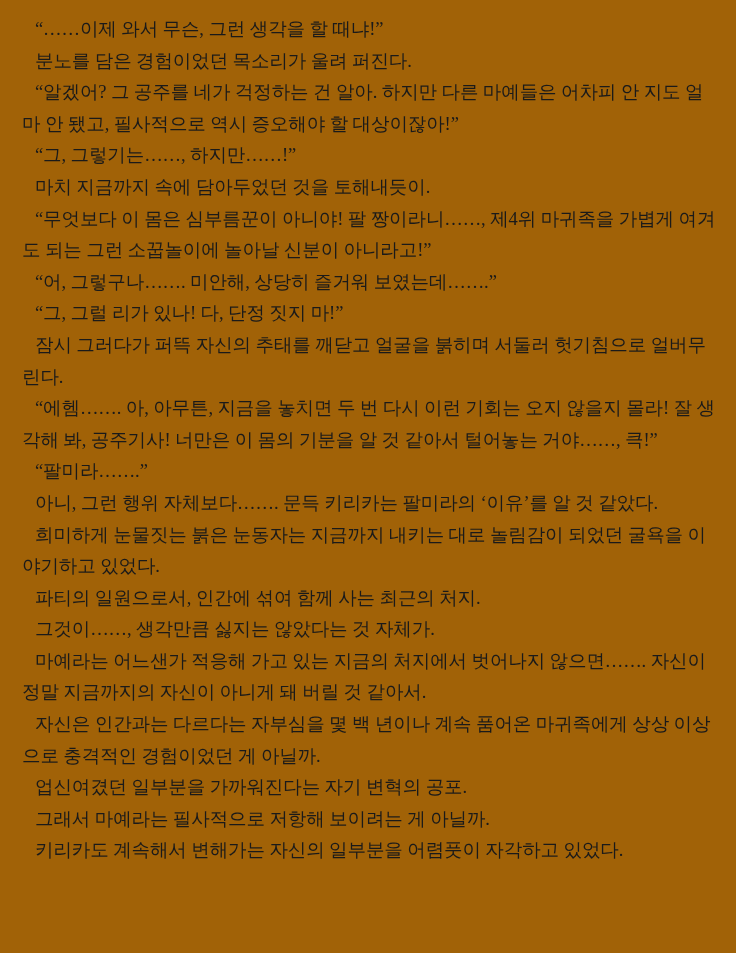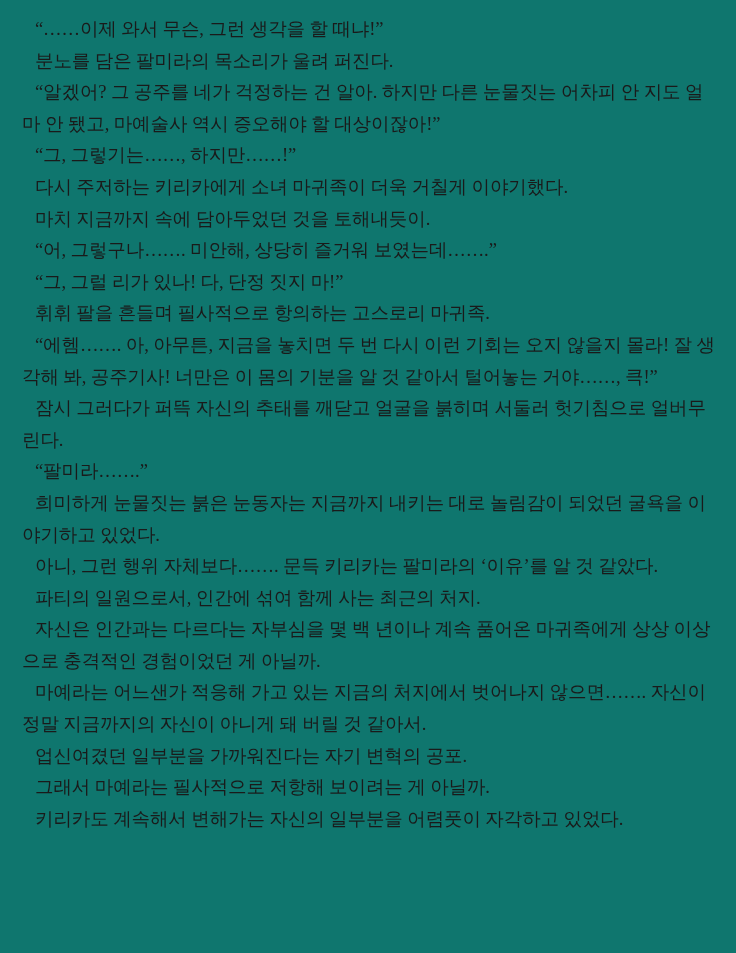--- a/index.html
+++ b/index.html
@@ -11,54 +11,54 @@
     width: 736px;
     height: 953px;
     overflow: hidden;
     font-family: "Liberation Serif", "DejaVu Serif", serif;
   }
   #page {
     box-sizing: border-box;
     width: 736px;
     height: 953px;
     padding: 14px 16px 0 22px;
-    background: #0f766e;
+    background: #a16207;
   }
   .para {
     font-size: 18.5px;
     line-height: 31.6px;
     color: #1a1a1a;
     margin: 0;
     text-align: left;
     letter-spacing: -0.1px;
     word-break: break-all;
   }
   .para.indent {
     text-indent: 13px;
   }
 </style>
 </head>
 <body>
 
 <div id="page">
   <div id="body-text">
       <p class="para indent">“……이제 와서 무슨, 그런 생각을 할 때냐!”</p>
-      <p class="para indent">분노를 담은 팔미라의 목소리가 울려 퍼진다.</p>
-      <p class="para indent">“알겠어? 그 공주를 네가 걱정하는 건 알아. 하지만 다른 눈물짓는 어차피 안 지도 얼마 안 됐고, 마예술사 역시 증오해야 할 대상이잖아!”</p>
+      <p class="para indent">분노를 담은 경험이었던 목소리가 울려 퍼진다.</p>
+      <p class="para indent">“알겠어? 그 공주를 네가 걱정하는 건 알아. 하지만 다른 마예들은 어차피 안 지도 얼마 안 됐고, 필사적으로 역시 증오해야 할 대상이잖아!”</p>
       <p class="para indent">“그, 그렇기는……, 하지만……!”</p>
-      <p class="para indent">다시 주저하는 키리카에게 소녀 마귀족이 더욱 거칠게 이야기했다.</p>
       <p class="para indent">마치 지금까지 속에 담아두었던 것을 토해내듯이.</p>
+      <p class="para indent">“무엇보다 이 몸은 심부름꾼이 아니야! 팔 짱이라니……, 제4위 마귀족을 가볍게 여겨도 되는 그런 소꿉놀이에 놀아날 신분이 아니라고!”</p>
       <p class="para indent">“어, 그렇구나……. 미안해, 상당히 즐거워 보였는데…….”</p>
       <p class="para indent">“그, 그럴 리가 있나! 다, 단정 짓지 마!”</p>
-      <p class="para indent">휘휘 팔을 흔들며 필사적으로 항의하는 고스로리 마귀족.</p>
+      <p class="para indent">잠시 그러다가 퍼뜩 자신의 추태를 깨닫고 얼굴을 붉히며 서둘러 헛기침으로 얼버무린다.</p>
       <p class="para indent">“에헴……. 아, 아무튼, 지금을 놓치면 두 번 다시 이런 기회는 오지 않을지 몰라! 잘 생각해 봐, 공주기사! 너만은 이 몸의 기분을 알 것 같아서 털어놓는 거야……, 큭!”</p>
-      <p class="para indent">잠시 그러다가 퍼뜩 자신의 추태를 깨닫고 얼굴을 붉히며 서둘러 헛기침으로 얼버무린다.</p>
       <p class="para indent">“팔미라…….”</p>
+      <p class="para indent">아니, 그런 행위 자체보다……. 문득 키리카는 팔미라의 ‘이유’를 알 것 같았다.</p>
       <p class="para indent">희미하게 눈물짓는 붉은 눈동자는 지금까지 내키는 대로 놀림감이 되었던 굴욕을 이야기하고 있었다.</p>
-      <p class="para indent">아니, 그런 행위 자체보다……. 문득 키리카는 팔미라의 ‘이유’를 알 것 같았다.</p>
       <p class="para indent">파티의 일원으로서, 인간에 섞여 함께 사는 최근의 처지.</p>
+      <p class="para indent">그것이……, 생각만큼 싫지는 않았다는 것 자체가.</p>
+      <p class="para indent">마예라는 어느샌가 적응해 가고 있는 지금의 처지에서 벗어나지 않으면……. 자신이 정말 지금까지의 자신이 아니게 돼 버릴 것 같아서.</p>
       <p class="para indent">자신은 인간과는 다르다는 자부심을 몇 백 년이나 계속 품어온 마귀족에게 상상 이상으로 충격적인 경험이었던 게 아닐까.</p>
-      <p class="para indent">마예라는 어느샌가 적응해 가고 있는 지금의 처지에서 벗어나지 않으면……. 자신이 정말 지금까지의 자신이 아니게 돼 버릴 것 같아서.</p>
       <p class="para indent">업신여겼던 일부분을 가까워진다는 자기 변혁의 공포.</p>
       <p class="para indent">그래서 마예라는 필사적으로 저항해 보이려는 게 아닐까.</p>
       <p class="para indent">키리카도 계속해서 변해가는 자신의 일부분을 어렴풋이 자각하고 있었다.</p>
     </div>
 </div>
 
 </body></html>

